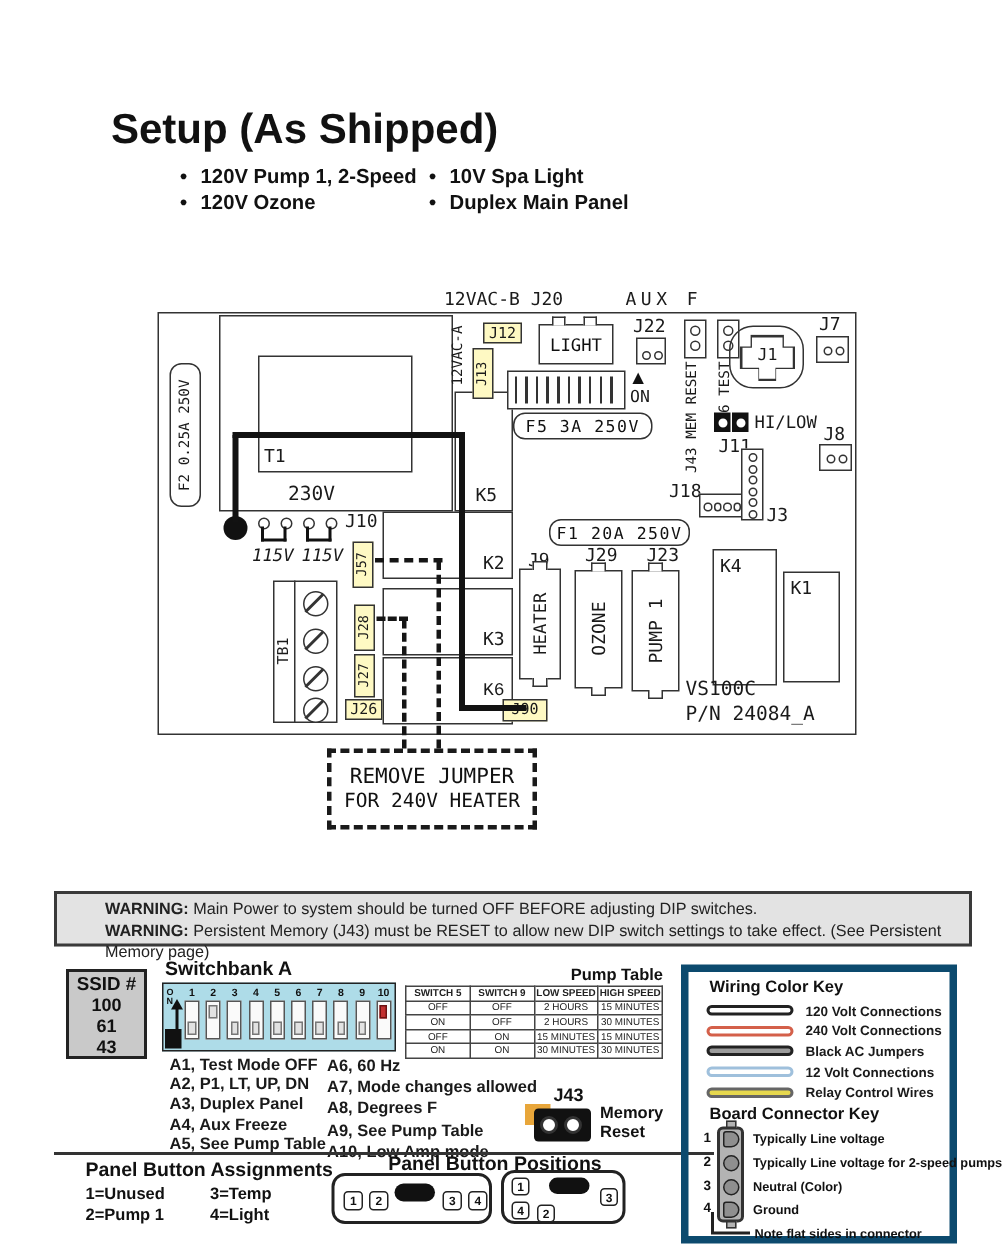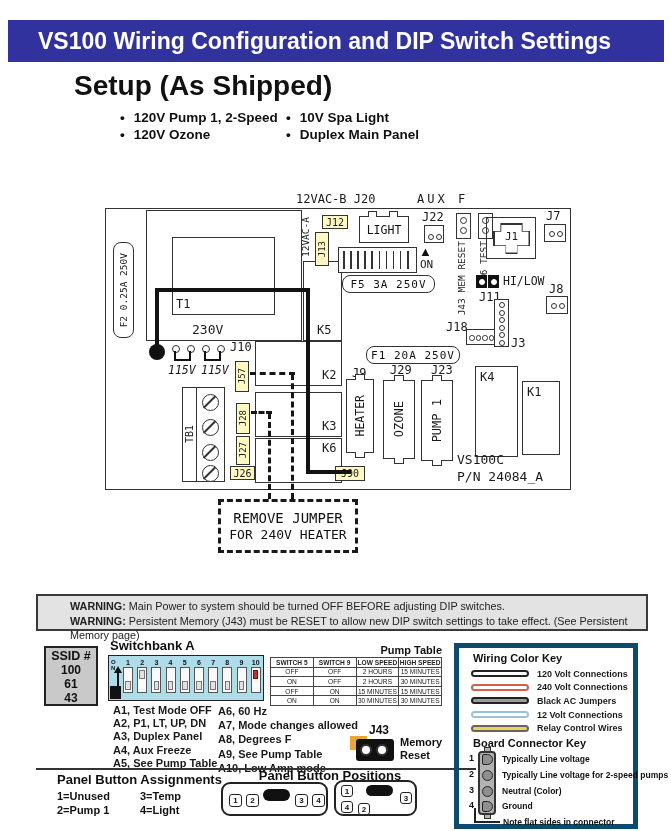--- a/index.html
+++ b/index.html
@@ -44,23 +44,20 @@
   .hole.d{border-radius:2px 50% 50% 2px;}
   .pbtn{position:absolute;width:13px;height:13px;border:1.6px solid #222;border-radius:3px;box-sizing:border-box;display:flex;align-items:center;justify-content:center;font:700 8px "Liberation Sans",sans-serif;background:#fff;}
   .poval{position:absolute;background:#111;border-radius:7px;}
   .rrect{position:absolute;border:2px solid #222;border-radius:9px;box-sizing:border-box;background:#fff;}
 </style>
 </head>
 <body>
 
 <div class="page">
 
-  <div class="abs" id="titlebar" style="left:8px;top:20px;width:656px;height:42px;background:#32329e;display:flex;align-items:center;">
-    <span style="color:#fff;font:700 23px 'Liberation Sans',sans-serif;padding-left:30px;white-space:nowrap;">VS100 Wiring Configuration and DIP Switch Settings</span>
-  </div>
 
   <div class="abs" style="left:74px;top:70px;font:700 28px 'Liberation Sans',sans-serif;color:#111;">Setup (As Shipped)</div>
 
   <div class="abs" style="left:120px;top:109px;">
     <div class="bullet">
         <span>•</span>
         <span>120V Pump 1, 2-Speed</span>
       </div>
     <div class="bullet">
         <span>•</span>
@@ -138,21 +135,21 @@
       <span class="pin" style="left:3px;top:3px;width:7px;height:7px;"></span>
       <span class="pin" style="left:3px;top:13px;width:7px;height:7px;"></span>
     </div>
     <div class="abs" style="left:454px;top:241px;width:14px;height:96px;display:flex;align-items:flex-start;justify-content:center;">
       <span class="vtxt" style="font-size:9.5px;">J43 MEM RESET</span>
     </div>
     <div class="abs" style="left:476px;top:241px;width:14px;height:62px;display:flex;align-items:flex-start;justify-content:center;">
       <span class="vtxt" style="font-size:9.5px;">J6 TEST</span>
     </div>
 
-    <div class="box nobg" style="left:486px;top:217px;width:50px;height:42px;border-radius:0;">
+    <div class="box nobg" style="left:486px;top:217px;width:50px;height:42px;border-radius:16px;">
       <div style="position:absolute;left:6px;top:5px;width:37px;height:31px;background:#333;clip-path:polygon(20% 0,80% 0,80% 26%,100% 26%,100% 74%,66% 74%,66% 100%,34% 100%,34% 74%,0 74%,0 26%,20% 26%);"></div>
       <div style="position:absolute;left:7.5px;top:6.5px;width:34px;height:28px;background:#fff;clip-path:polygon(20% 0,80% 0,80% 26%,100% 26%,100% 74%,66% 74%,66% 100%,34% 100%,34% 74%,0 74%,0 26%,20% 26%);"></div>
       <span class="lbl" style="left:18px;top:12px;font-size:11px;">J1</span>
     </div>
 
     <div class="lbl" style="left:546px;top:209px;">J7</div>
     <div class="box" style="left:544px;top:224px;width:22px;height:18px;">
       <span class="pin" style="left:3.5px;top:6px;width:6px;height:6px;"></span>
       <span class="pin" style="left:12px;top:6px;width:6px;height:6px;"></span>
     </div>
@@ -198,21 +195,21 @@
     <div class="abs" style="left:174px;top:351px;width:17px;height:10px;border:2.6px solid #111;border-top:none;box-sizing:border-box;"></div>
     <div class="abs" style="left:204px;top:351px;width:17px;height:10px;border:2.6px solid #111;border-top:none;box-sizing:border-box;"></div>
     <div class="lbl" style="left:168px;top:363px;font-style:italic;font-size:11.5px;">115V</div>
     <div class="lbl" style="left:201px;top:363px;font-style:italic;font-size:11.5px;">115V</div>
 
     <div class="box nobg" style="left:255px;top:341px;width:87px;height:45px;"></div>
     <div class="lbl" style="left:322px;top:368px;">K2</div>
     <div class="box nobg" style="left:255px;top:392px;width:87px;height:45px;"></div>
     <div class="lbl" style="left:322px;top:419px;">K3</div>
     <div class="box nobg" style="left:255px;top:438px;width:87px;height:45px;"></div>
-    <div class="lbl" style="left:322px;top:441px;">K6</div>
+    <div class="lbl" style="left:322px;top:453px;font-family:Liberation Mono, monospace;">K6</div>
 
     <div class="box nobg" style="left:182px;top:387px;width:43px;height:95px;"></div>
     <div class="abs" style="left:196px;top:387px;width:1.4px;height:95px;background:#333;"></div>
     <div class="abs" style="left:182px;top:387px;width:14px;height:95px;display:flex;align-items:center;justify-content:center;">
       <span class="vtxt" style="font-size:10px;">TB1</span>
     </div>
     <span class="screw" style="left:202px;top:394px;width:17px;height:17px;"></span>
     <span class="screw" style="left:202px;top:419px;width:17px;height:17px;"></span>
     <span class="screw" style="left:202px;top:444px;width:17px;height:17px;"></span>
     <span class="screw" style="left:202px;top:465px;width:17px;height:17px;"></span>

